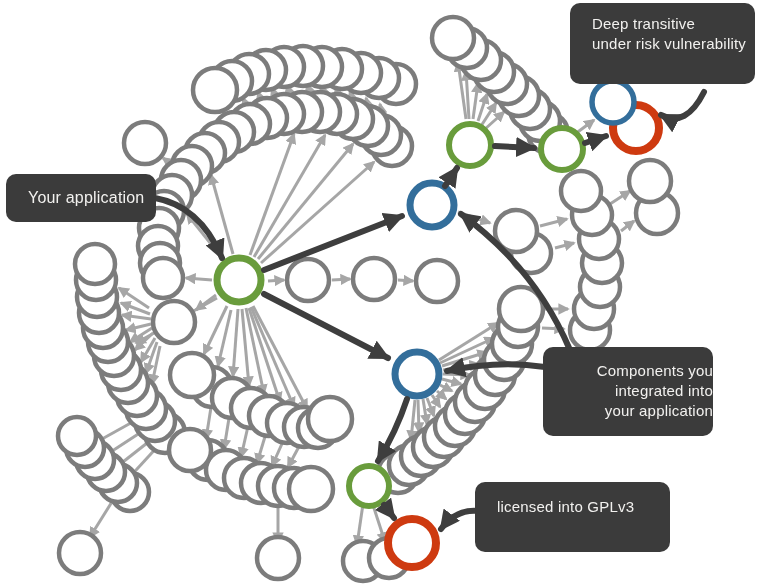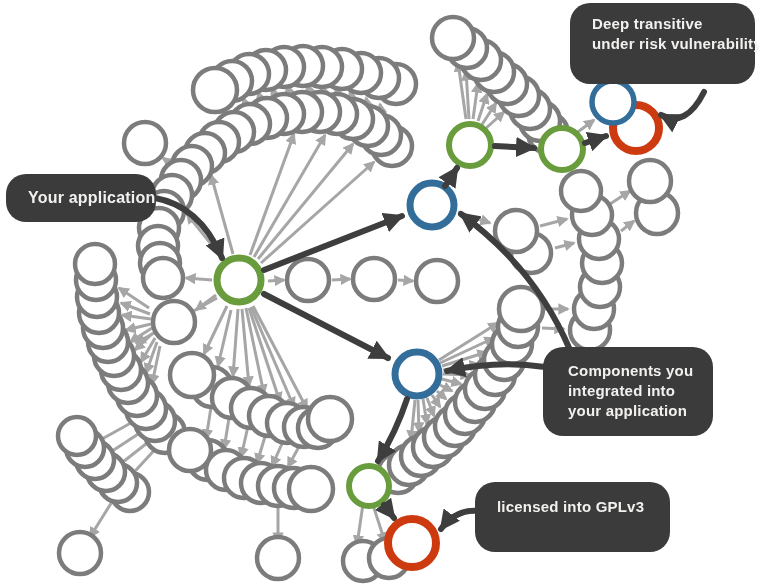--- a/index.html
+++ b/index.html
@@ -1,20 +1,20 @@
 <!DOCTYPE html>
 <html><head>
 <meta charset="utf-8">
 <style>
   html,body{margin:0;padding:0;background:#ffffff;}
   #stage{position:relative;width:759px;height:585px;background:#ffffff;overflow:hidden;
          font-family:"Liberation Sans", sans-serif;}
   #graph{position:absolute;left:0;top:0;}
-  .label{position:absolute;background:#3b3b3b;color:#f2f1ef;border-radius:20px;
-         box-sizing:border-box;font-size:15px;line-height:20px;letter-spacing:.2px;font-weight:bold;}
+  .label{position:absolute;background:#3b3b3b;color:#f2f1ef;border-radius:10px;
+         box-sizing:border-box;font-size:15px;line-height:20px;letter-spacing:.2px;}
   .label span{display:block;white-space:nowrap;}
   #label-app{left:6px;top:174px;width:150px;height:48px;padding:14px 0 0 22px;font-size:16px;}
   #label-deep{left:570px;top:3px;width:185px;height:81px;padding:11px 0 0 22px;}
   #label-components{left:543px;top:347px;width:170px;height:89px;padding:14px 0 0 25px;}
   #label-hidden{left:475px;top:482px;width:195px;height:70px;padding:15px 0 0 22px;}
 </style>
 </head>
 <body>
 
 <div id="stage">
@@ -253,21 +253,21 @@
 
   <div class="label" id="label-app" style="background: rgb(59, 59, 59); color: rgb(242, 241, 239);">
     <span>Your application</span>
   </div>
 
   <div class="label" id="label-deep" style="background: rgb(59, 59, 59); color: rgb(242, 241, 239);">
     <span>Deep transitive</span>
     <span>under risk vulnerability</span>
   </div>
 
-  <div class="label" id="label-components" style="background: rgb(59, 59, 59); color: rgb(242, 241, 239);">
+  <div class="label" id="label-components" style="background: rgb(59, 59, 59); color: rgb(242, 241, 239); text-align: right;">
     <span>Components you</span>
     <span>integrated into</span>
     <span>your application</span>
   </div>
 
   <div class="label" id="label-hidden" style="background: rgb(59, 59, 59); color: rgb(242, 241, 239);">
     <span>licensed into GPLv3</span>
   </div>
 
 </div>

